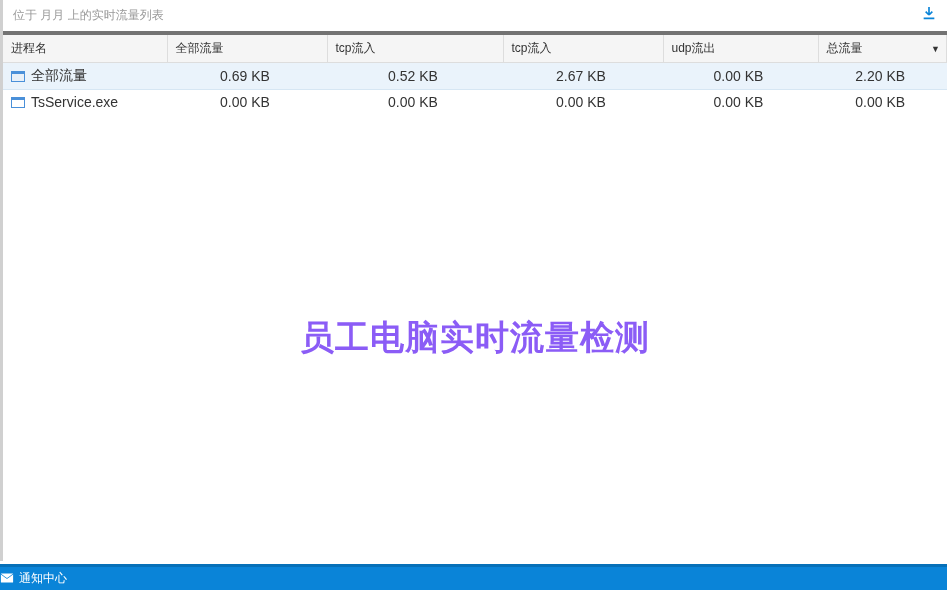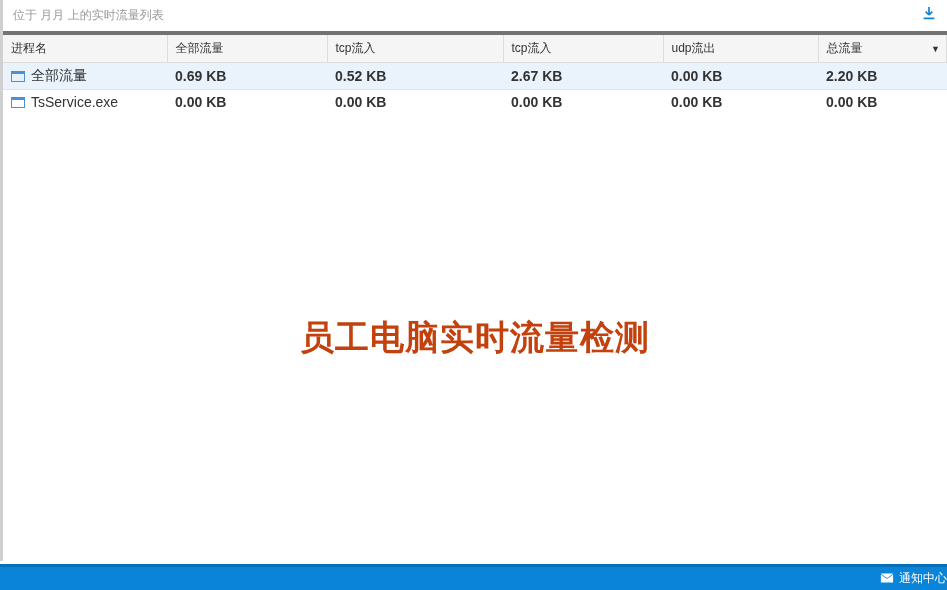--- a/index.html
+++ b/index.html
@@ -78,23 +78,22 @@
       border-bottom: 1px solid transparent;
       height: 24px;
     }
     tbody tr:first-child {
       background: #eaf3fb;
     }
     tbody tr:first-child td {
       border-bottom: 1px solid #d6e6f3;
     }
     .num-cell {
-      text-align: left;
+      text-align: center;
       padding-right: 12px;
-      font-weight: bold;
     }
     .process-cell {
       display: flex;
       align-items: center;
       gap: 6px;
     }
     .proc-icon {
       width: 14px;
       height: 11px;
       border: 1px solid #4a90d9;
@@ -105,35 +104,35 @@
     .proc-icon.filled {
       background: #e8f0f8;
     }
     .overlay-text {
       position: absolute;
       top: 280px;
       left: 50%;
       transform: translateX(-50%);
       font-size: 34px;
       font-weight: bold;
-      color: #c2410c;
+      color: #8b5cf6;
       letter-spacing: 1px;
       white-space: nowrap;
     }
     .status-bar {
       position: absolute;
       bottom: 0;
       left: 0;
       right: 0;
       height: 26px;
       background: #0a84d8;
       display: flex;
-      justify-content: flex-end;
-      align-items: center;
-      padding-right: 0;
+      justify-content: flex-start;
+      align-items: center;
+      padding-right: 6px;
       border-top: 3px solid #0670b8;
     }
     .notify-center {
       color: #fff;
       font-size: 12px;
       display: flex;
       align-items: center;
       gap: 5px;
       cursor: pointer;
     }

